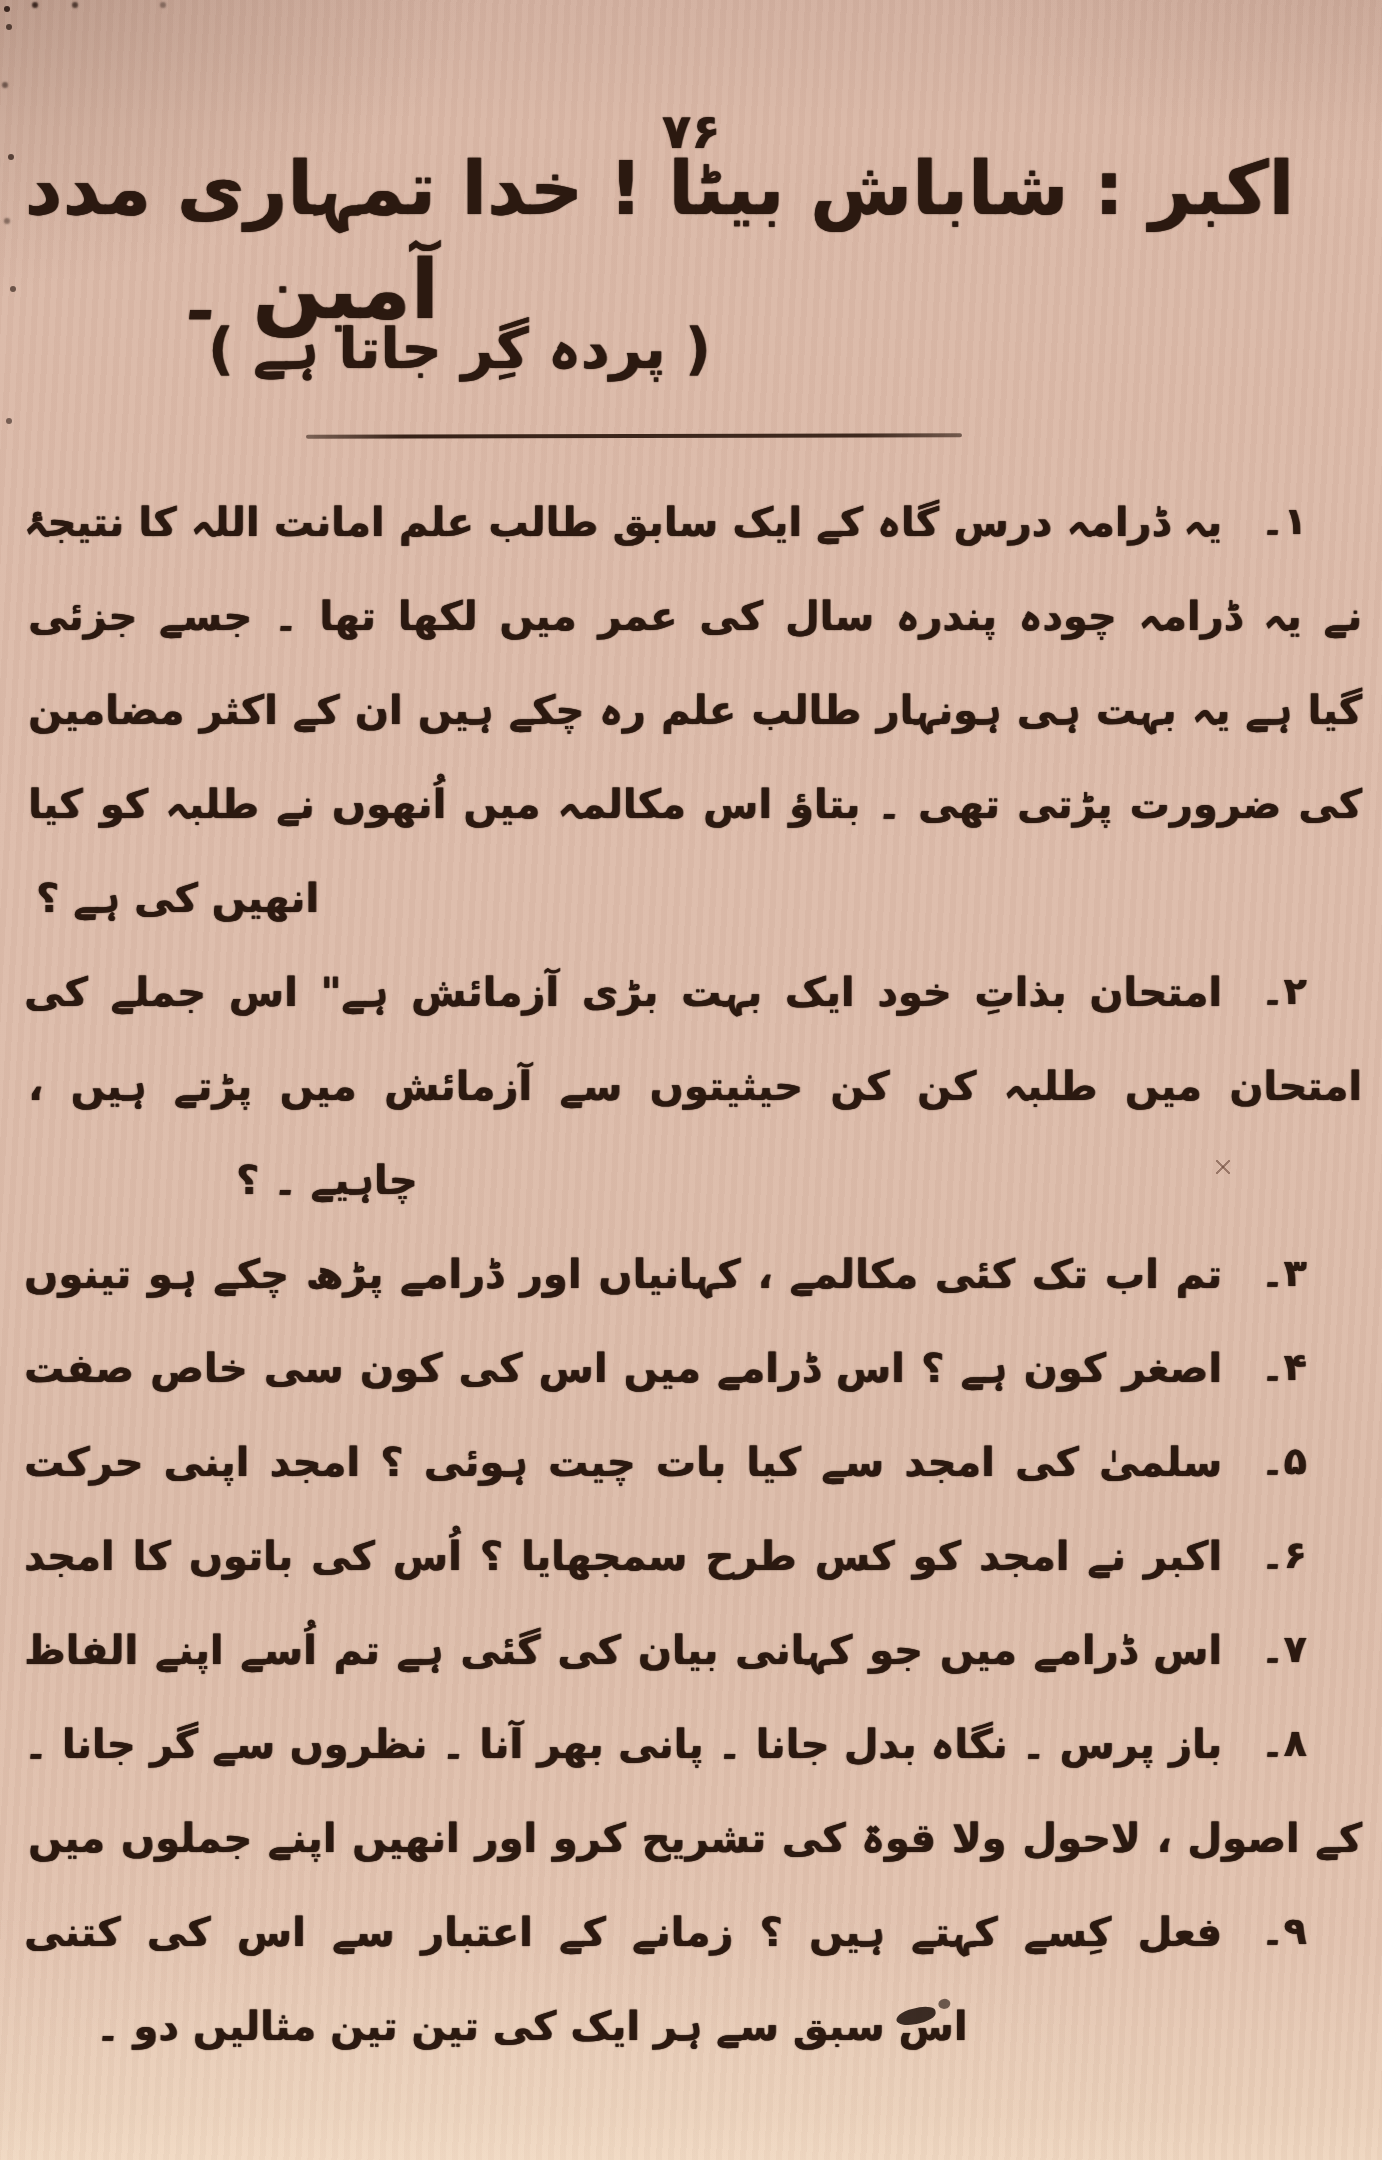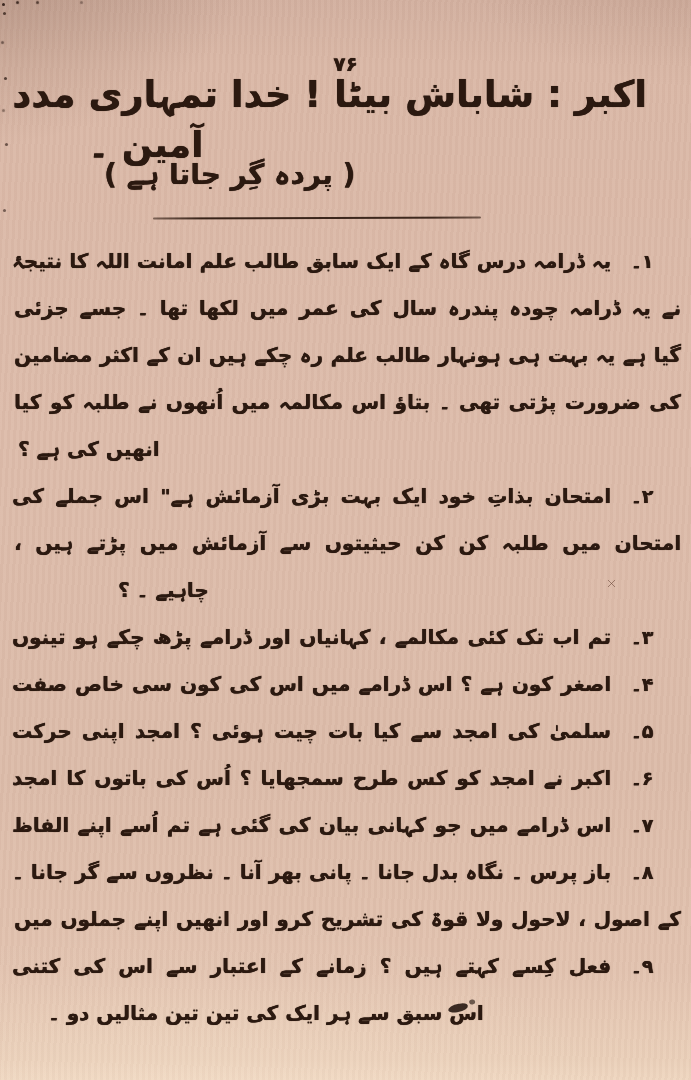--- a/index.html
+++ b/index.html
@@ -16,29 +16,29 @@
       radial-gradient(ellipse 600px 300px at 30% 104%, rgba(255,240,220,.18), rgba(255,240,220,0) 70%),
       repeating-linear-gradient(93deg, rgba(120,80,60,.035) 0 3px, rgba(255,240,225,.035) 3px 6px),
       linear-gradient(180deg,#d2b0a0 0%,#dab8a7 6%,#ddbcab 40%,#dcbcaa 72%,#e2c3b0 90%,#ead0ba 98%,#efd7c1 100%);
   }
   .urdu{direction:rtl;unicode-bidi:embed;}
   
   .ink{ text-shadow:0 0 .7px rgba(43,25,16,.95), .4px 0 0 rgba(43,25,16,.55); font-weight:bold; }
 
   .page-number{
     position:absolute;top:52px;left:0;right:0;
-    text-align:center;font-size:20px;letter-spacing:2px;
+    text-align:center;font-size:24px;letter-spacing:2px;
   }
   .dialogue{
     position:absolute;top:72px;right:44px;left:24px;
     font-size:37px;line-height:46px;text-align:left;white-space:nowrap;
   }
   .dialogue-tail{
     position:absolute;top:123px;left:88px;right:24px;
-    font-size:36px;line-height:44px;text-align:left;
+    font-size:41px;line-height:44px;text-align:left;
   }
   .stage-direction{
     position:absolute;top:158px;left:104px;right:24px;
     font-size:28px;line-height:34px;text-align:left;
   }
   .divider{
     position:absolute;top:217px;left:153px;width:328px;height:2px;
     background:linear-gradient(90deg,rgba(46,26,16,.55),rgba(46,26,16,.95) 15%,rgba(46,26,16,.9) 85%,rgba(46,26,16,.6));
     transform:rotate(-.15deg);border-radius:2px;
   }

